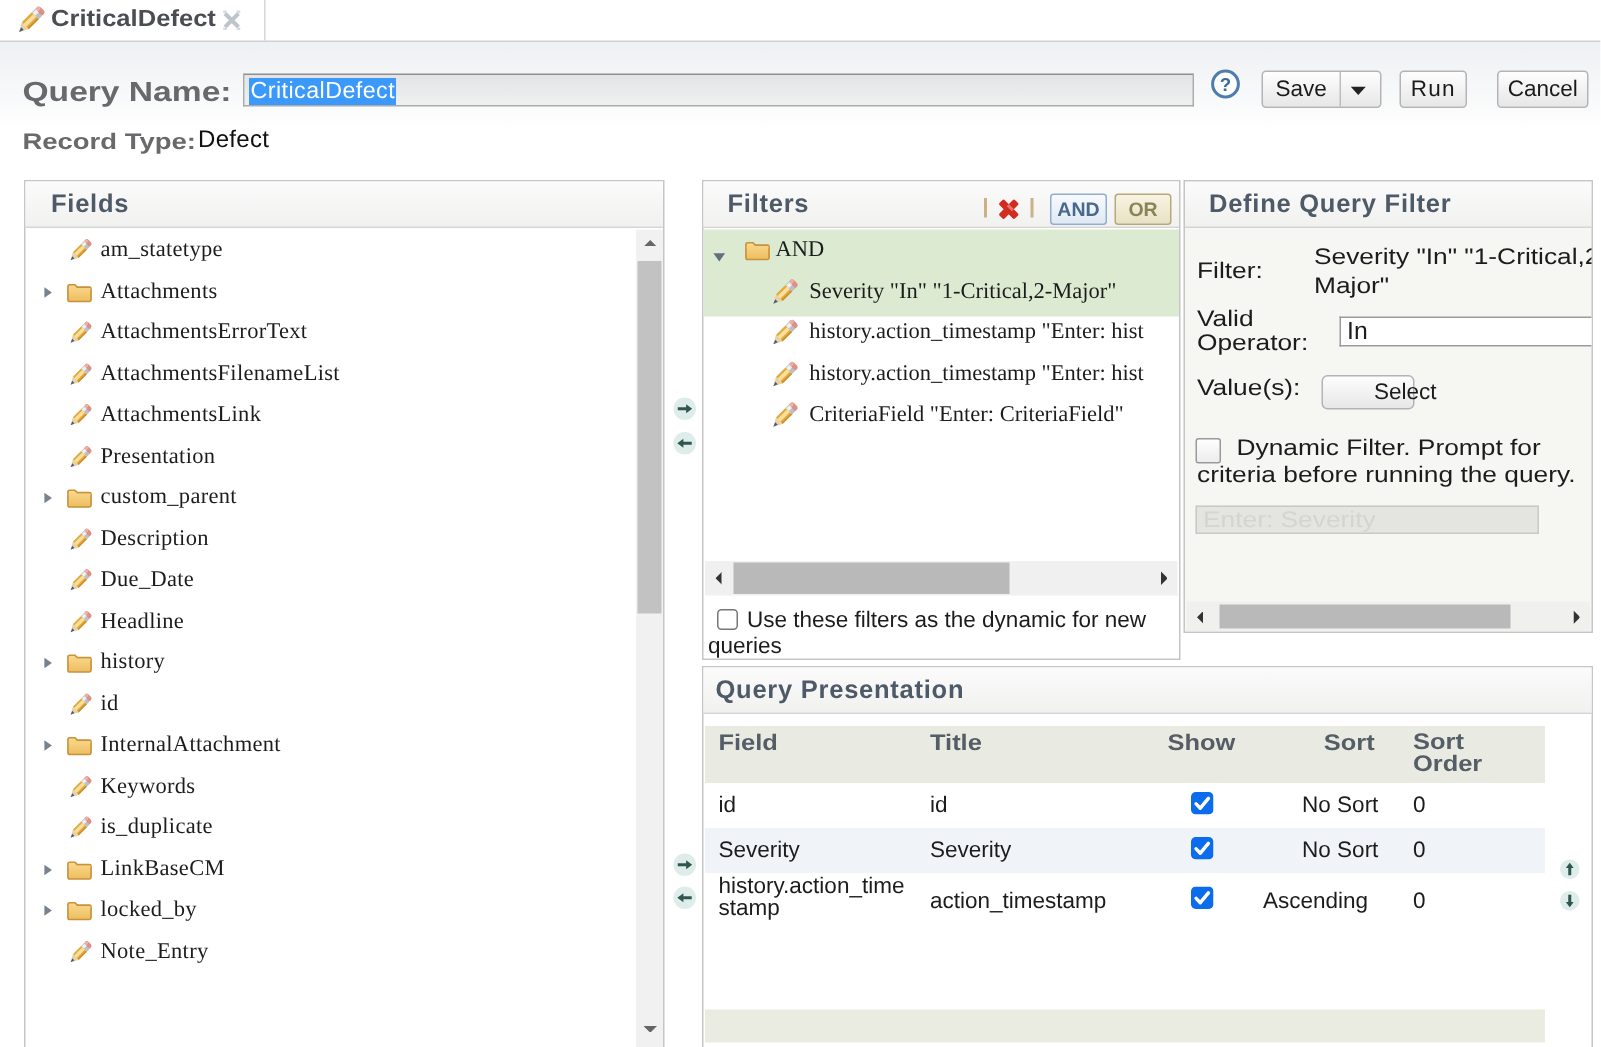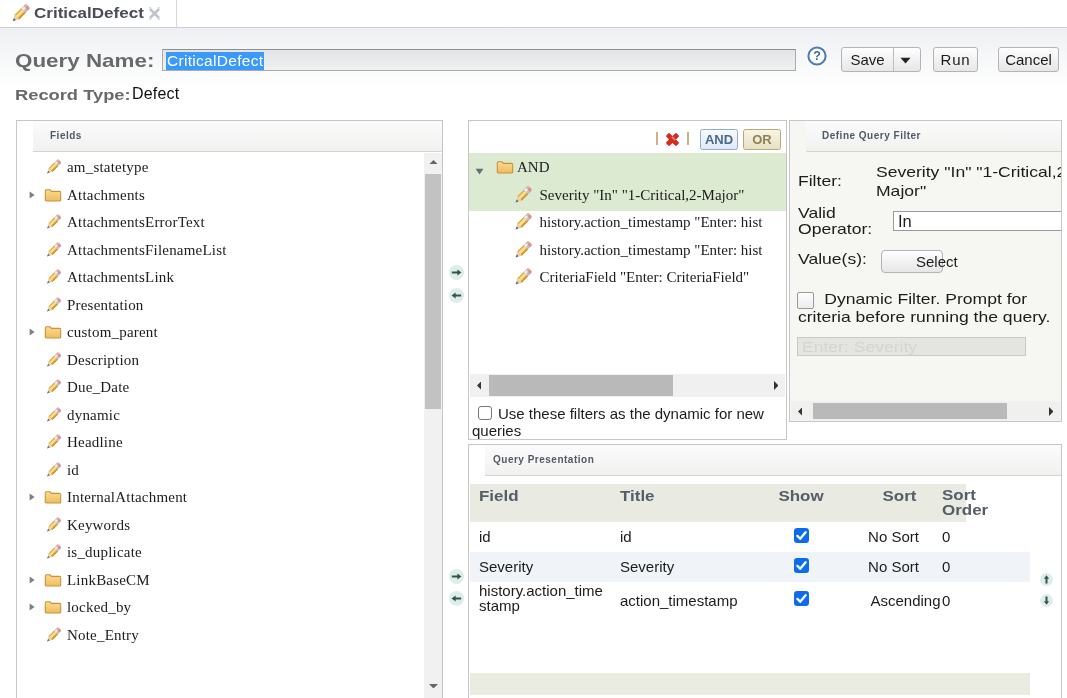--- a/index.html
+++ b/index.html
@@ -12,21 +12,21 @@
 
 #topband{position:absolute;left:0;top:28px;width:1067px;height:60px;background:linear-gradient(#eef0f3 0%,#f7f8f9 55%,#ffffff 100%);}
 #qlabel{position:absolute;left:15px;top:50px;font-size:18.5px;font-weight:bold;color:#68696b;transform:scaleX(1.21);transform-origin:0 0;}
 #qinput{position:absolute;left:162px;top:49px;width:634px;height:22px;background:linear-gradient(#e3e4e5,#eff0f0);border:1px solid #ababab;border-top-color:#8f8f8f;}
 #qsel{position:absolute;left:3px;top:2px;height:18px;background:#3b99fc;color:#fff;font-size:15.5px;letter-spacing:0.3px;line-height:18px;padding:0 1px;}
 #rtype{position:absolute;left:15px;top:86px;font-size:15px;font-weight:bold;color:#68696b;transform:scaleX(1.22);transform-origin:0 0;}
 #rtypev{position:absolute;left:132px;top:85px;font-size:16px;letter-spacing:0.2px;color:#101010;}
 .btn{position:absolute;height:25px;background:linear-gradient(#fefefe,#f3f3f3 45%,#e7e7e8);border:1px solid #b4b4b8;border-radius:3px;font-size:15px;color:#1b1b1b;text-align:center;line-height:23px;}
 
 .panel{position:absolute;border:1px solid #c6c6c6;background:#fff;}
-.phead{position:absolute;left:16px;top:0;right:0;height:31px;background:linear-gradient(#fbfbfb,#f1f1f0);border-bottom:1px solid #d4d4d2;font-size:10px;font-weight:bold;color:#4e5a68;letter-spacing:0.5px;line-height:30px;padding-left:16px;}
+.phead{position:absolute;left:0;top:0;right:0;height:31px;background:linear-gradient(#fbfbfb,#f1f1f0);border-bottom:1px solid #d4d4d2;font-size:17px;font-weight:bold;color:#4e5a68;letter-spacing:0.5px;line-height:30px;padding-left:16px;}
 
 .trow{position:relative;height:27.5px;}
 .tar{position:absolute;left:12px;top:50%;transform:translateY(-50%);display:flex;}
 .tic{position:absolute;left:26.5px;top:50%;transform:translateY(-50%);display:flex;}
 .tlb{position:absolute;left:50px;top:50%;transform:translateY(-50%);font-size:15px;letter-spacing:0.2px;color:#1c1c1c;white-space:nowrap;font-family:Liberation Serif, serif;}
 
 .sbv{position:absolute;background:#f1f1f1;}
 .sbthumb{position:absolute;background:#c2c2c2;}
 .sbarrow{position:absolute;display:flex;align-items:center;justify-content:center;}
 
@@ -264,39 +264,41 @@
               <rect x="6.8" y="3.4" width="5.4" height="2.6" fill="#b9bfcc"></rect>
               <rect x="7.3" y="3.4" width="2.2" height="2.6" fill="#eef0f4"></rect>
               <rect x="6.8" y="6.0" width="5.4" height="7.8" fill="#e2a93e"></rect>
               <rect x="8.1" y="6.0" width="2.2" height="7.8" fill="#f9df9c"></rect>
               <rect x="11.3" y="6.0" width="0.9" height="7.8" fill="#c98f2d"></rect>
               <polygon points="6.8,13.8 12.2,13.8 9.5,18.6" fill="#ead2a0"></polygon>
               <polygon points="8.5,16.0 10.5,16.0 9.5,18.6" fill="#44598a"></polygon>
             </g>
           </svg>
         </span>
-        <span class="tlb">dynamic</span>
-      </div>
-<div class="trow">
-        <span class="tic">
-          <svg class="ic" width="19" height="19" viewBox="0 0 19 19">
-            <g transform="rotate(45 9.5 9.5)">
-              <rect x="6.8" y="0.6" width="5.4" height="3.6" rx="1.7" fill="#dd9186"></rect>
-              <rect x="7.0" y="0.9" width="2.0" height="3.0" rx="1.0" fill="#eeb0a4"></rect>
-              <rect x="6.8" y="3.4" width="5.4" height="2.6" fill="#b9bfcc"></rect>
-              <rect x="7.3" y="3.4" width="2.2" height="2.6" fill="#eef0f4"></rect>
-              <rect x="6.8" y="6.0" width="5.4" height="7.8" fill="#e2a93e"></rect>
-              <rect x="8.1" y="6.0" width="2.2" height="7.8" fill="#f9df9c"></rect>
-              <rect x="11.3" y="6.0" width="0.9" height="7.8" fill="#c98f2d"></rect>
-              <polygon points="6.8,13.8 12.2,13.8 9.5,18.6" fill="#ead2a0"></polygon>
-              <polygon points="8.5,16.0 10.5,16.0 9.5,18.6" fill="#44598a"></polygon>
-            </g>
-          </svg>
-        </span>
         <span class="tlb">Headline</span>
+      </div>
+<div class="trow">
+        <span class="tar">
+          <svg class="ar" width="6" height="8" viewBox="0 0 6 8">
+            <polygon points="0.6,0.5 5.6,4 0.6,7.5" fill="#78828e"></polygon>
+          </svg>
+        </span>
+        <span class="tic">
+          <svg class="ic" width="18" height="15" viewBox="0 0 18 15">
+            <defs>
+              <linearGradient id="fg" x1="0" y1="0" x2="0" y2="1">
+                <stop offset="0" stop-color="#fadb8e"></stop>
+                <stop offset="1" stop-color="#edbd60"></stop>
+              </linearGradient>
+            </defs>
+            <path d="M1.3 12.4 V3.4 q0-1.1 1.1-1.1 h3.6 l1.5 1.6 h8.1 q1.1 0 1.1 1.1 v7.4 q0 1.1-1.1 1.1 H2.4 q-1.1 0-1.1-1.1 z" fill="url(#fg)" stroke="#c9913a" stroke-width="1.1"></path>
+            <path d="M1.8 5.2 h14.6" stroke="#f6d183" stroke-width="1" fill="none"></path>
+          </svg>
+        </span>
+        <span class="tlb">history</span>
       </div>
 <div class="trow">
         <span class="tic">
           <svg class="ic" width="19" height="19" viewBox="0 0 19 19">
             <g transform="rotate(45 9.5 9.5)">
               <rect x="6.8" y="0.6" width="5.4" height="3.6" rx="1.7" fill="#dd9186"></rect>
               <rect x="7.0" y="0.9" width="2.0" height="3.0" rx="1.0" fill="#eeb0a4"></rect>
               <rect x="6.8" y="3.4" width="5.4" height="2.6" fill="#b9bfcc"></rect>
               <rect x="7.3" y="3.4" width="2.2" height="2.6" fill="#eef0f4"></rect>
               <rect x="6.8" y="6.0" width="5.4" height="7.8" fill="#e2a93e"></rect>
@@ -462,20 +464,21 @@
   </span>
 <span class="abs" style="left:448px;top:590px;display:flex">
     <svg width="17.0" height="17.0" viewBox="0 0 17.0 17.0">
       <circle cx="8.5" cy="8.5" r="7.5" fill="#deedea"></circle>
       <path d="M13.15 8.5 H6.85" stroke="#2e564e" stroke-width="2" fill="none"></path>
       <polygon points="7.6,5.5 3.55,8.5 7.6,11.5" fill="#2e564e"></polygon>
     </svg>
   </span>
 
 <div class="panel" id="filterspanel" style="left:468px;top:120px;width:319px;height:320px;">
+  <div class="phead">Filters</div>
   <span class="abs" style="left:187px;top:11px;width:1.5px;height:13px;background:#cbb186"></span>
   <span class="abs" style="left:195px;top:10px;display:flex">
       <svg width="17" height="17" viewBox="0 0 17 17">
         <g transform="rotate(45 8.5 8.5)">
           <rect x="1.2" y="6.1" width="14.6" height="4.8" rx="1.2" fill="#d32b20"></rect>
           <rect x="6.1" y="1.2" width="4.8" height="14.6" rx="1.2" fill="#d32b20"></rect>
           <rect x="6.1" y="6.0" width="4.8" height="2.0" fill="#e8766b"></rect>
         </g>
       </svg>
     </span>
@@ -618,21 +621,21 @@
     <div class="sbarrow" style="right:3px;top:0;width:12px;height:20px;">
         <svg width="4.5" height="9.0" viewBox="0 0 4.5 9.0">
           <polygon points="0,0 4.5,4.5 0,9.0" fill="#333"></polygon>
         </svg>
       </div>
   </div>
 </div>
 
 <div class="panel" id="qppanel" style="left:468px;top:444px;width:594px;height:255px;">
   <div class="phead" style="padding-left:8px;">Query Presentation</div>
-  <div class="abs" style="left:1px;top:39px;width:496px;height:38px;background:#e9eae2;">
+  <div class="abs" style="left:1px;top:39px;width:560px;height:38px;background:#e9eae2;">
     <span class="qpcell" style="left:9px;top:2.5px;font-weight:bold;color:#555d66;transform:scaleX(1.13);transform-origin:0 0;">Field</span>
     <span class="qpcell" style="left:150px;top:2.5px;font-weight:bold;color:#555d66;transform:scaleX(1.13);transform-origin:0 0;">Title</span>
     <span class="qpcell" style="left:291px;top:2.5px;width:80px;text-align:center;font-weight:bold;color:#555d66;transform:scaleX(1.13);">Show</span>
     <span class="qpcell" style="left:382px;top:2.5px;width:95px;text-align:center;font-weight:bold;color:#555d66;transform:scaleX(1.13);">Sort</span>
     <span class="qpcell" style="left:472px;top:2.5px;width:55px;font-weight:bold;color:#555d66;line-height:15.5px;transform:scaleX(1.13);transform-origin:0 0;">Sort Order</span>
   </div>
   <div class="abs" style="left:1px;top:77px;width:560px;height:30px;background:#fff;">
     <span class="qpcell" style="left:9px;top:5.5px;">id</span>
     <span class="qpcell" style="left:150px;top:5.5px;">id</span>
     <span class="qpcell" style="left:291px;top:6px;width:80px;text-align:center;"><span class="chk">
@@ -658,21 +661,21 @@
   </div>
   <div class="abs" style="left:1px;top:137px;width:560px;height:40px;background:#fff;">
     <span class="qpcell" style="left:9px;top:0.5px;width:135px;line-height:15px;">history.action_time stamp</span>
     <span class="qpcell" style="left:150px;top:10px;">action_timestamp</span>
     <span class="qpcell" style="left:291px;top:8.5px;width:80px;text-align:center;"><span class="chk">
           <svg width="15" height="15" viewBox="0 0 15 15">
             <rect x="0" y="0" width="15" height="15" rx="3.2" fill="#0b6cec"></rect>
             <path d="M3.4 7.9 L6.2 10.8 L11.6 4.2" stroke="#fff" stroke-width="2.3" fill="none" stroke-linecap="round" stroke-linejoin="round"></path>
           </svg>
         </span></span>
-    <span class="qpcell" style="left:388px;top:10px;width:95px;text-align:center;">Ascending</span>
+    <span class="qpcell" style="left:372px;top:10px;width:95px;text-align:left;">Ascending</span>
     <span class="qpcell" style="left:472px;top:10px;">0</span>
   </div>
   <div class="abs" style="left:1px;top:228px;width:560px;height:22px;background:#ebece1;"></div>
   <span class="abs" style="left:570px;top:127px;display:flex">
       <svg width="15.0" height="15.0" viewBox="0 0 15.0 15.0">
         <circle cx="7.5" cy="7.5" r="6.5" fill="#deedea"></circle>
         <path d="M7.5 11.530000000000001 V6.07" stroke="#2e564e" stroke-width="2" fill="none"></path>
         <polygon points="4.9,6.72 7.5,3.21 10.1,6.72" fill="#2e564e"></polygon>
       </svg>
     </span>

